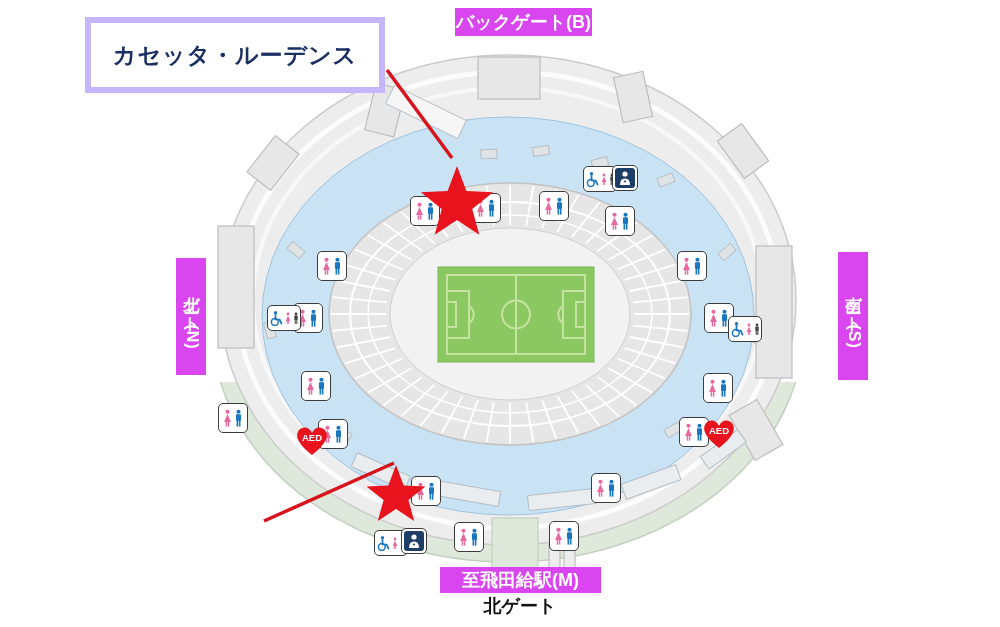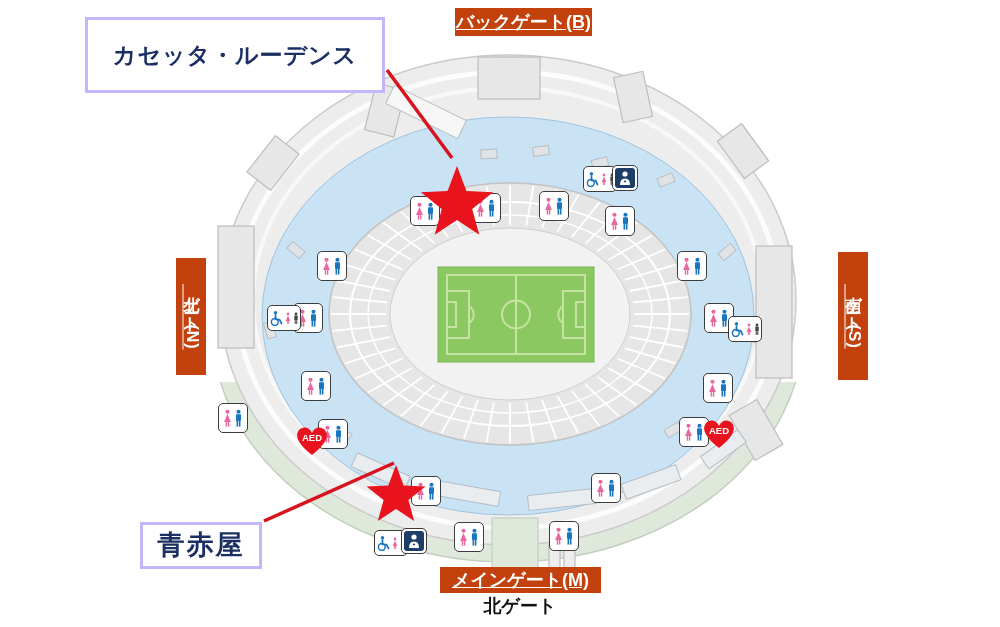--- a/index.html
+++ b/index.html
@@ -11,28 +11,28 @@
   #map-svg{position:absolute;left:0;top:0;}
   
   #markers{position:absolute;left:0;top:0;width:1000px;height:627px;pointer-events:none;margin-top:36px;}
   .marker{position:absolute;transform:translate(-50%,-50%);display:flex;align-items:center;justify-content:center;}
   .icon-box{background:#ffffff;border:1.6px solid #3c3c3c;border-radius:5px;display:flex;align-items:center;justify-content:center;box-sizing:border-box;}
   .restroom-box{width:30px;height:30px;gap:2px;}
   .accessible-box{width:34px;height:26px;gap:2px;}
   .firstaid-outer{width:26px;height:26px;}
   .firstaid-inner{width:20px;height:20px;background:#1d3e66;border-radius:3px;display:flex;align-items:center;justify-content:center;}
   
-  .callout{position:absolute;background:#ffffff;border:3px solid #c4b5fd;color:#1b2f63;
+  .callout{position:absolute;background:#ffffff;border:6px solid #c4b5fd;color:#1b2f63;
     font-weight:bold;display:flex;flex-direction:column;align-items:center;justify-content:center;
     text-align:center;box-sizing:border-box;line-height:1.25;}
   #callout-shop6{left:85px;top:17px;width:300px;height:76px;font-size:23px;letter-spacing:1px;}
   #callout-aoakaya{left:140px;top:522px;width:122px;height:47px;font-size:27px;letter-spacing:2px;}
   
-  .gate{position:absolute;background:#c2410c;color:#ffffff;font-weight:bold;
-    display:flex;align-items:center;justify-content:center;box-sizing:border-box;text-decoration:underline;}
+  .gate{position:absolute;background:#d946ef;color:#ffffff;font-weight:bold;
+    display:flex;align-items:center;justify-content:center;box-sizing:border-box;}
   #gate-back{left:455px;top:8px;width:137px;height:28px;font-size:18px;}
   #gate-main{left:440px;top:567px;width:161px;height:26px;font-size:18px;}
   #gate-north{left:176px;top:258px;width:30px;height:117px;font-size:16px;
     writing-mode:vertical-rl;text-orientation:mixed;letter-spacing:1px;}
   #gate-south{left:838px;top:252px;width:30px;height:128px;font-size:16px;
     writing-mode:vertical-rl;text-orientation:mixed;letter-spacing:1px;}
   #station-note{position:absolute;left:450px;top:594px;width:140px;text-align:center;
     font-size:18px;font-weight:bold;color:#111111;}
 </style>
 </head>
@@ -572,23 +572,20 @@
       <div class="marker" style="left:396px;top:460px">
         <svg width="68" height="68" viewBox="-34 -34 68 68">
        <polygon points="0.0,-31.0 7.7,-10.5 29.5,-9.6 12.4,4.0 18.2,25.1 0.0,13.0 -18.2,25.1 -12.4,4.0 -29.5,-9.6 -7.7,-10.5" fill="#e8131d"></polygon>
      </svg>
       </div>
     </div>
 
   <div class="callout" id="callout-shop6">
     <span>カセッタ・ルーデンス</span>
   </div>
-  <div class="callout" id="callout-aoakaya">
-    <span>青赤屋</span>
-  </div>
 
   <div class="gate" id="gate-back">バックゲート(B)</div>
-  <div class="gate" id="gate-main">メインゲート(M)</div>
+  <div class="gate" id="gate-main">至飛田給駅(M)</div>
   <div class="gate" id="gate-north">北ゲート(N)</div>
   <div class="gate" id="gate-south">南ゲート(S)</div>
   <div id="station-note">北ゲート</div>
 
 </div>
 
 </body></html>

